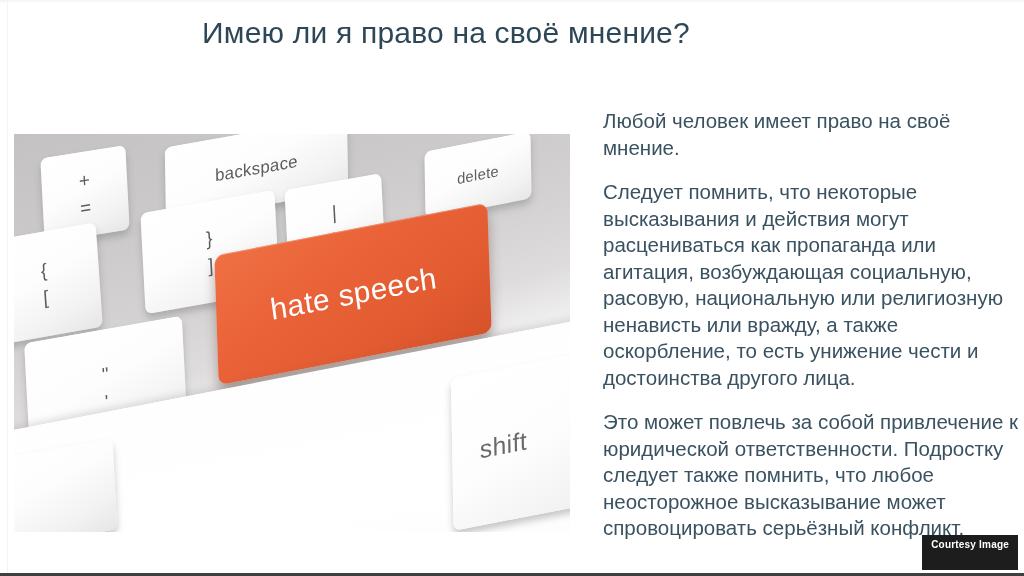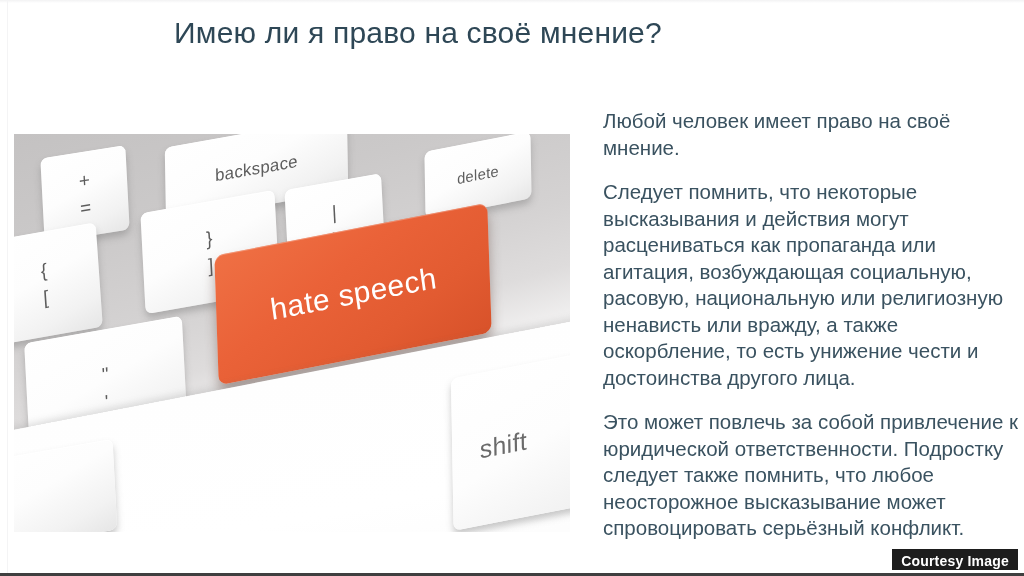--- a/index.html
+++ b/index.html
@@ -21,20 +21,21 @@
 
   
   .title{
     position:absolute;left:0;top:16px;width:836px;
     text-align:center;
     color:#2e4756;
     font-size:30px;
     font-weight:400;
     letter-spacing:.2px;
     white-space:nowrap;
+    padding-left:28px;
   }
 
   
   .photo{
     position:absolute;left:14px;top:134px;width:556px;height:398px;
     overflow:hidden;background:#ffffff;
   }
   .kb-body{
     position:absolute;left:0;top:0;width:556px;height:398px;
     background:
@@ -96,22 +97,22 @@
     font-size:20.5px;
     line-height:26.5px;
   }
   .body-col p{margin:0 0 18px 0;white-space:pre-line;}
   .body-col p:last-child{margin-bottom:0;}
 
   
   .watermark{
     position:absolute;right:6px;bottom:6px;
     background:#1d1d1d;color:#ffffff;
-    font-size:14px;font-weight:bold;
-    padding:4px 9px 1px 9px;
+    font-size:10px;font-weight:bold;
+    padding:4px 9px 20px 9px;
     letter-spacing:.2px;
     text-align:center;
   }
 </style>
 </head>
 <body>
 
 <div class="slide">
 
   <div class="edge-top"></div>

